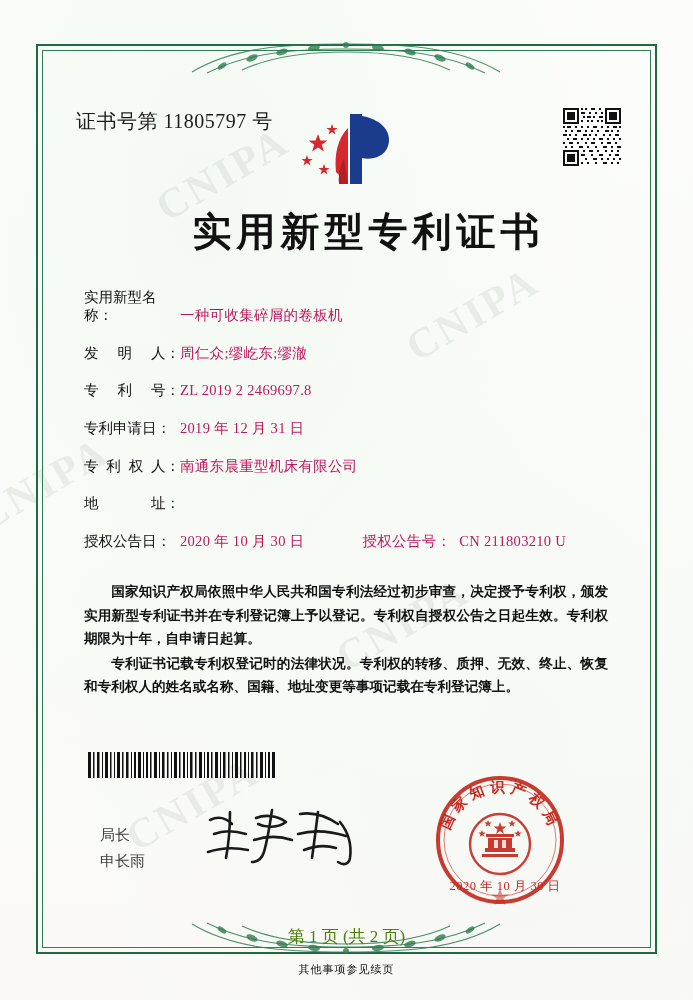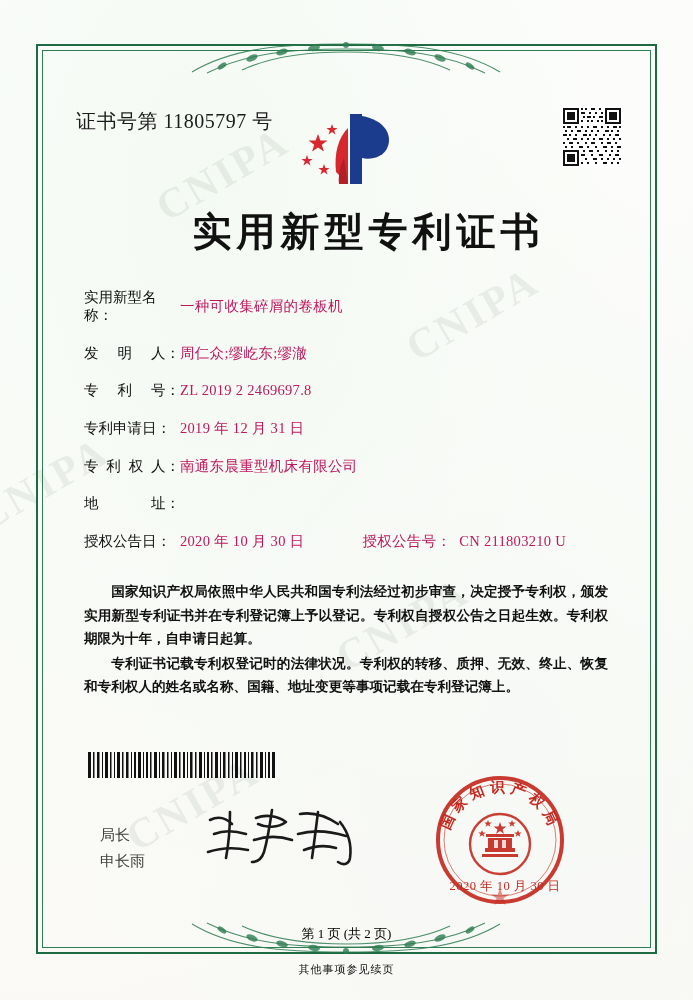--- a/index.html
+++ b/index.html
@@ -137,21 +137,21 @@
 
   
   .fields {
     position: absolute;
     left: 84px;
     top: 288px;
     width: 530px;
   }
   .field-row {
     display: flex;
-    align-items: center;
+    align-items: flex-end;
     margin-bottom: 19.5px;
     font-size: 14.5px;
     line-height: 1.25;
   }
   .field-label {
     width: 96px;
     flex: 0 0 96px;
     color: #111;
     letter-spacing: 0px;
   }
@@ -231,22 +231,22 @@
     letter-spacing: 0.5px;
   }
 
   
   .page-num {
     position: absolute;
     left: 0;
     right: 0;
     top: 925px;
     text-align: center;
-    font-size: 13px;
-    color: #000000;
+    font-size: 17px;
+    color: #4d7c0f;
   }
 
   
   .footer-note {
     position: absolute;
     left: 0;
     right: 0;
     top: 962px;
     text-align: center;
     font-size: 11px;

